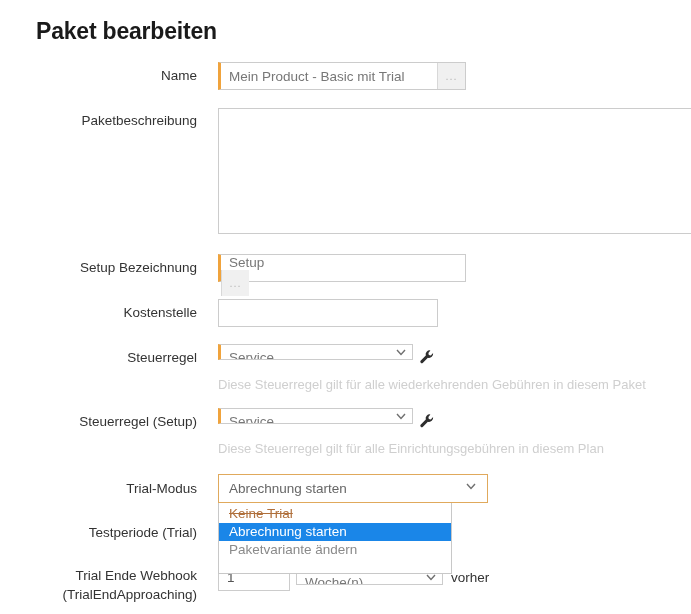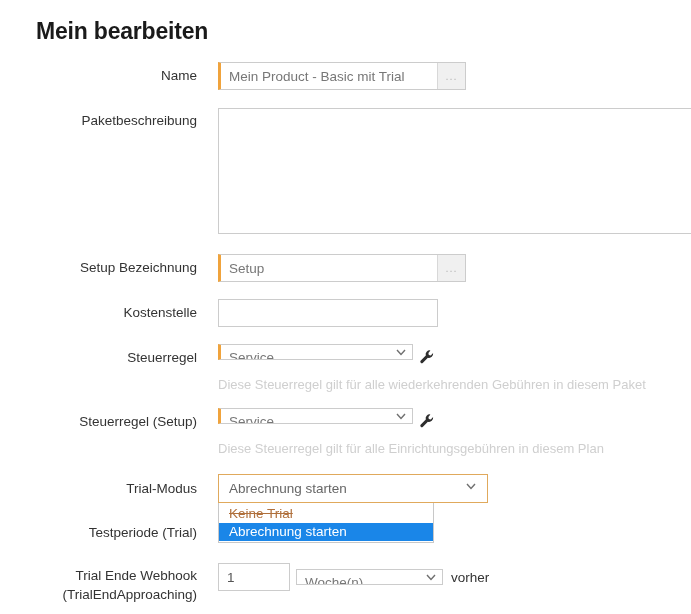--- a/index.html
+++ b/index.html
@@ -166,27 +166,27 @@
     padding: 0 26px 0 10px;
     font-size: 13.5px;
     color: #666666;
     line-height: 27px;
     cursor: pointer;
   }
   .option-list {
     position: absolute;
     left: 218px;
     top: 503px;
-    width: 216px;
+    width: 234px;
     box-sizing: border-box;
     border: 1px solid #c8c8c8;
     border-top: none;
     background: #ffffff;
     z-index: 50;
-    padding: 2px 0 1px 0;
+    padding: 2px 0 14px 0;
   }
   .option {
     height: 18px;
     line-height: 18px;
     padding: 0 10px;
     font-size: 13.5px;
     color: #8a8a8a;
     white-space: nowrap;
     cursor: pointer;
   }
@@ -208,21 +208,21 @@
   .after-text {
     margin-left: 8px;
     font-size: 13.5px;
     color: #333333;
     white-space: nowrap;
   }
 </style>
 </head>
 <body>
 
-<div id="page-title">Mein bearbeiten</div>
+<div id="page-title">Paket bearbeiten</div>
 
 <div class="form-row" style="top:62px;">
   <div class="field-label" style="top:5px;">Name</div>
   <div class="control-area">
     <div class="input-group" style="width:248px;">
       <input class="text-in" type="text" value="Mein Product - Basic mit Trial" style="">
       <button class="dots-btn">...</button>
     </div>
   </div>
 </div>
@@ -230,21 +230,21 @@
 <div class="form-row" style="top:108px;">
   <div class="field-label" style="top:4px;">Paketbeschreibung</div>
   <div class="control-area">
     <textarea class="textarea-box" style="width: 490px;"></textarea>
   </div>
 </div>
 
 <div class="form-row" style="top:254px;">
   <div class="field-label" style="top:5px;">Setup Bezeichnung</div>
   <div class="control-area">
-    <div class="input-group" style="width:248px;">
+    <div class="input-group" style="width:248px;flex-direction:column;">
       <input class="text-in" type="text" value="Setup" style="">
       <button class="dots-btn">...</button>
     </div>
   </div>
 </div>
 
 <div class="form-row" style="top:299px;">
   <div class="field-label" style="top:5px;">Kostenstelle</div>
   <div class="control-area">
     <input class="plain-input" style="width: 220px;" type="text" value="">
@@ -323,13 +323,14 @@
 <div class="sel-open">Abrechnung starten</div>
 <span class="chev" style="position:absolute; left:466px; top:486px;">
   <svg viewBox="0 0 10 7" width="10" height="7">
       <path d="M1 1 L5 5.4 L9 1" fill="none" stroke="#6f6f6f" stroke-width="1.4"></path>
     </svg>
 </span>
 
 <div class="option-list">
   <div class="option disabled">Keine Trial</div>
   <div class="option selected">Abrechnung starten</div>
+  <div class="option">Paketvariante ändern</div>
 </div>
 
 </body></html>

